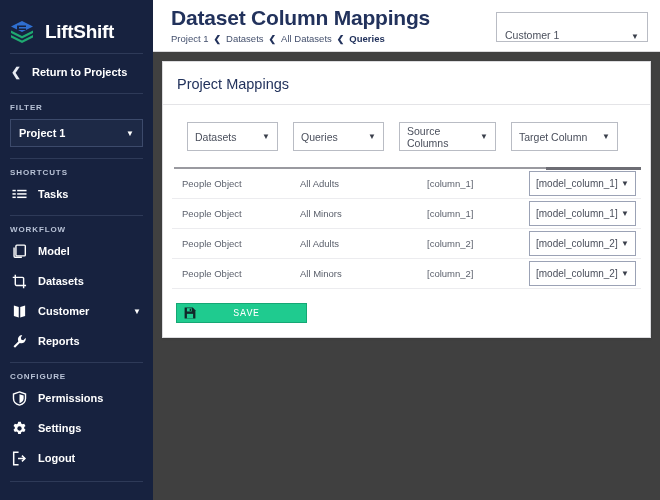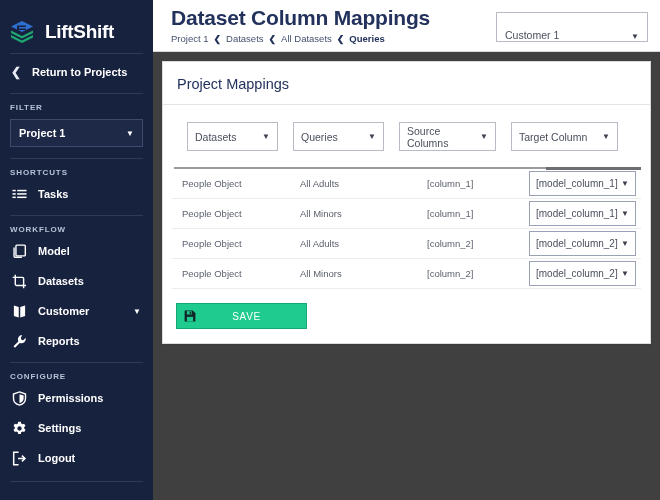--- a/index.html
+++ b/index.html
@@ -147,22 +147,22 @@
     display: flex; align-items: center; padding: 0 6px;
     font-size: 10px; color: #4a4f5c;
   }
   .rowsel .caret { margin-left: auto; font-size: 8px; color: #3a3f4b; }
 
   .action-row {
     display: flex; gap: 6px;
     padding: 14px 0 14px 13px;
   }
   .btn {
-    height: 26px; display: flex; align-items: center;
-    font-size: 10px; letter-spacing: 0.6px;
+    height: 20px; display: flex; align-items: center;
+    font-size: 10px; letter-spacing: 0.6px; font-family: Liberation Mono, monospace;
   }
   .btn-save {
     width: 131px; background: #1fcb8f; border: 1px solid #15a774;
     color: #ffffff;
   }
   .btn-discard {
     width: 137px; background: #ffffff; border: 1px solid #8a91a3;
     color: #5a5f6b;
   }
   .btn .bicon {

